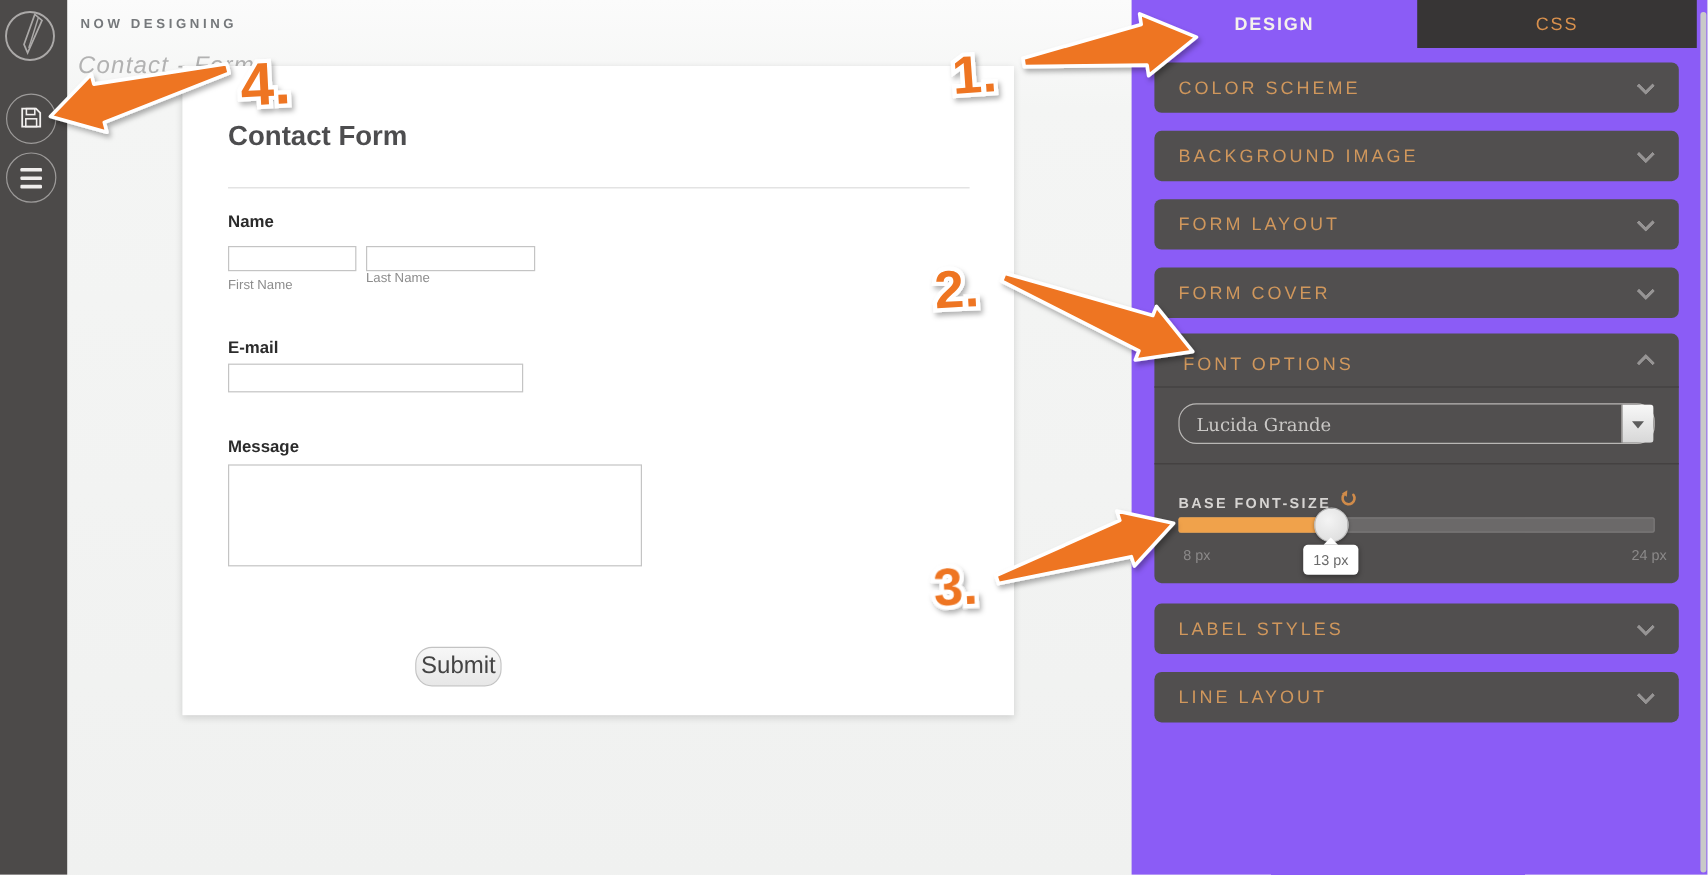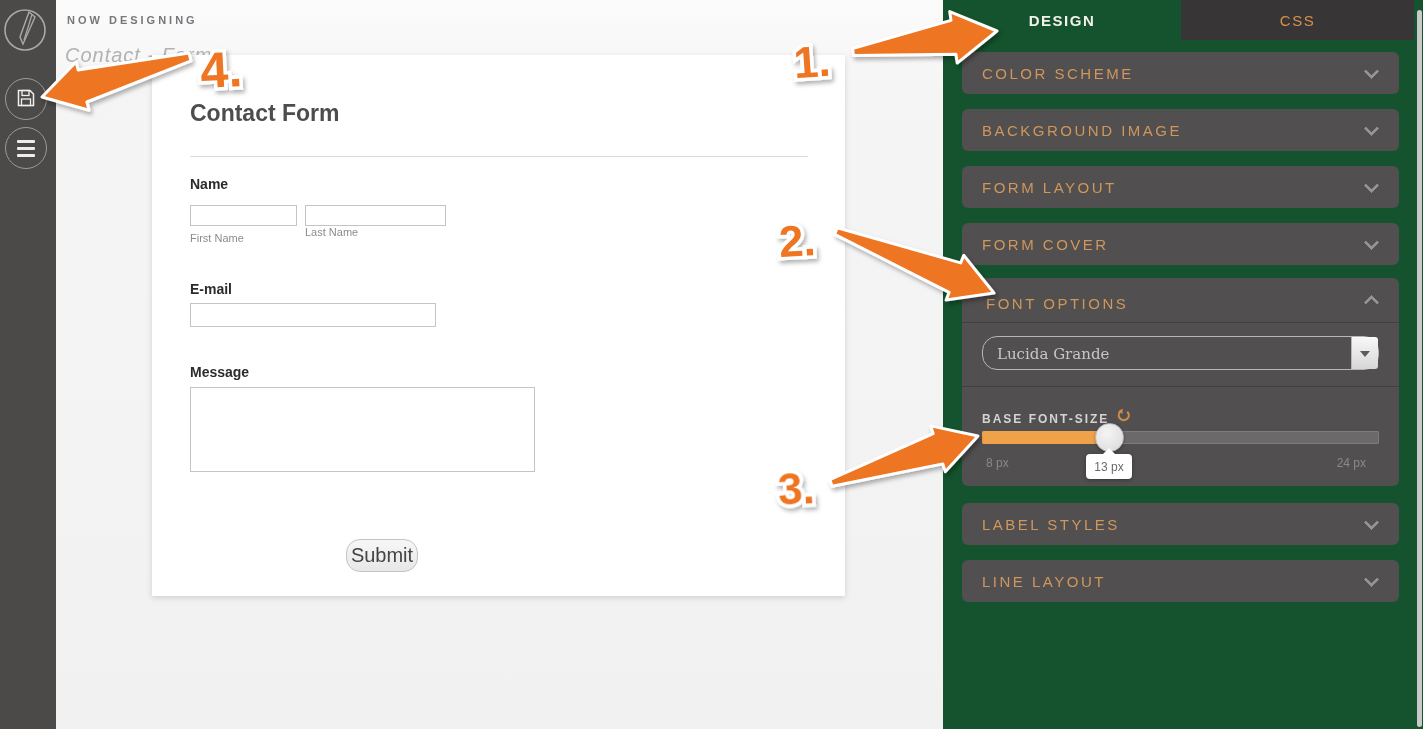--- a/index.html
+++ b/index.html
@@ -31,21 +31,21 @@
   .paper-title { position:absolute; left:38px; top:45px; font-size:23px; font-weight:bold; color:#4d4d4f; }
   .paper-divider { position:absolute; left:38px; top:101px; width:618px; height:1px; background:#dcdcdc; }
   .f-label { position:absolute; font-size:14px; font-weight:bold; color:#2b2b2b; }
   .sub-label { position:absolute; font-size:11px; color:#8c8c8c; }
   .t-input { position:absolute; border:1px solid #c4c4c4; background:#fff; font-size:13px; padding:2px 4px; }
   .submit-btn { position:absolute; left:194px; top:484px; width:72px; height:33px;
                 background:linear-gradient(#f7f7f7,#e7e7e7); border:1px solid #c3c3c3; border-radius:14px;
                 font-size:20px; color:#444; cursor:pointer; }
 
   
-  .panel { position:absolute; left:943px; top:0; width:480px; height:729px; background:#14532d; }
+  .panel { position:absolute; left:943px; top:0; width:480px; height:729px; background:#8b5cf6; }
   .tabbar { position:absolute; left:0; top:0; width:480px; height:40px; }
   .tab { position:absolute; top:0; height:40px; display:flex; align-items:center; justify-content:center;
          letter-spacing:1.5px; font-size:15px; cursor:pointer; }
   .tab.design { left:0; width:238px; color:#f4f1ec; font-weight:bold; }
   .tab.css { left:238px; width:233px; background:#373535; color:#d8904d; }
 
   .section { position:absolute; left:19px; width:437px; height:42px; background:#514f4f; border-radius:6px;
              display:flex; align-items:center; cursor:pointer; }
   .section-label { margin-left:20px; font-size:15px; letter-spacing:2.5px; color:#d0975c; }
   .chev { position:absolute; right:22px; top:14px; width:11px; height:11px;
@@ -75,21 +75,21 @@
   .bfs-label { font-size:12px; font-weight:bold; letter-spacing:2px; color:#d6d4d2;margin-top:8px; }
 
   .slider-track { position:absolute; left:20px; top:153px; width:397px; height:13px; background:#6b6969;
                   border-radius:2px; box-shadow:inset 0 0 0 1px #7d7b7b; cursor:pointer; }
   .slider-fill { position:absolute; left:0; top:0; height:100%; background:#f0a24b; border-radius:2px 0 0 2px; }
   .slider-thumb { position:absolute; top:-8px; width:29px; height:29px; border-radius:50%;
                   background:radial-gradient(circle at 40% 35%, #f4f4f4, #d9d9d9); border:1px solid #bcbcbc;
                   box-shadow:0 1px 3px rgba(0,0,0,0.35); cursor:grab; }
   .slider-minmax { position:absolute; font-size:12px; color:#8b8989; top:178px; }
   .slider-min { left:24px; }
-  .slider-max { right:33px;margin-left:37px; }
+  .slider-max { right:10px;margin-left:37px; }
   .slider-tip { position:absolute; top:176px; width:46px; height:25px; background:#fff; border-radius:4px;
                 box-shadow:0 1px 4px rgba(0,0,0,0.35); display:flex; align-items:center; justify-content:center;
                 font-size:12px; color:#6a6a6a; }
   .slider-tip:before { content:""; position:absolute; left:50%; top:-6px; margin-left:-6px;
                 border-left:6px solid transparent; border-right:6px solid transparent; border-bottom:6px solid #fff; }
 
   .scrollbar { position:absolute; right:1px; top:10px; width:5px; height:717px; background:#c9c9c9;
                border-radius:3px; cursor:pointer; }
 
   

